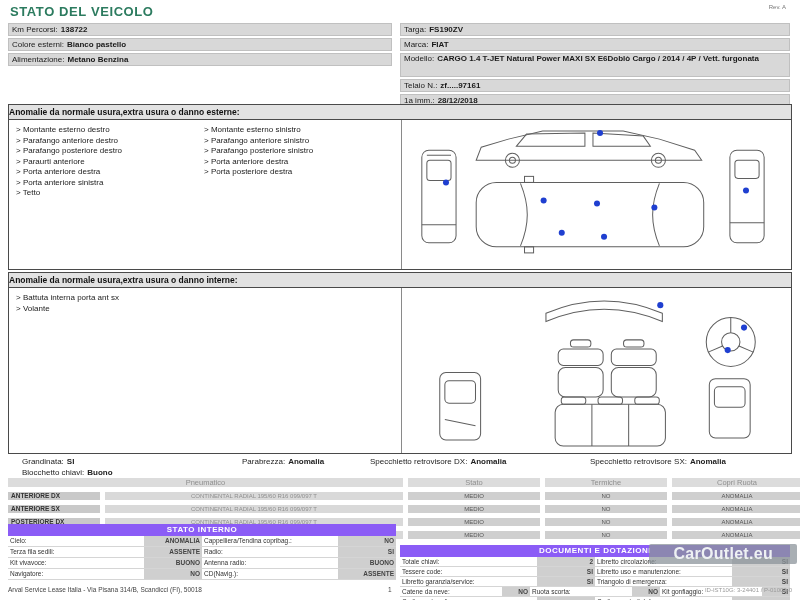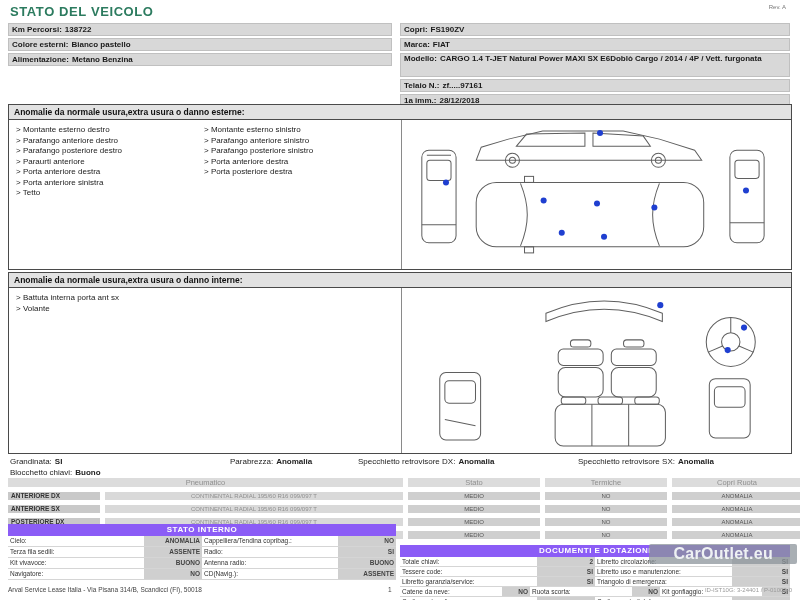--- a/index.html
+++ b/index.html
@@ -7,40 +7,40 @@
         font-family:"Liberation Sans",sans-serif;overflow:hidden;color:#1a1a1a;}
 
   .title{position:absolute;left:10px;top:4px;font-size:13px;font-weight:bold;
          letter-spacing:.6px;color:#2c7b5f;}
   .rev{position:absolute;right:14px;top:4px;font-size:6px;color:#777;}
 
   .info-left{position:absolute;left:8px;top:23px;width:384px;}
   .info-right{position:absolute;left:400px;top:23px;width:390px;}
   .info-row{background:#d8d8d8;border:1px solid #c0c0c0;margin-bottom:2px;
             font-size:8px;line-height:11px;height:11px;padding:0 3px;
-            white-space:nowrap;overflow:hidden;font-weight:bold;}
+            white-space:nowrap;overflow:hidden;}
   .info-row.tall{height:22px;line-height:10px;white-space:normal;}
   .info-row b{margin-left:3px;}
 
   .box{position:absolute;left:8px;width:782px;border:1px solid #4a4a4a;background:#fff;}
   #exterior-box{top:104px;height:164px;}
   #interior-box{top:272px;height:180px;}
   .box-header{height:14px;line-height:14px;background:#e2e2e2;border-bottom:1px solid #4a4a4a;
-              font-size:8.5px;font-weight:bold;padding-left:5px;color:#111;}
+              font-size:8.5px;font-weight:bold;color:#111;}
   .box-body{position:relative;height:calc(100% - 15px);}
   .list-area{position:absolute;left:0;top:0;bottom:0;width:393px;border-right:1px solid #8a8a8a;
              padding:5px 9px 0 7px;box-sizing:border-box;display:flex;}
   .list-col{width:190px;font-size:8px;line-height:10.5px;color:#222;}
   .list-col div{white-space:nowrap;overflow:hidden;}
   .diagram-area{position:absolute;left:394px;top:0;right:0;bottom:0;}
   .diagram-area svg{width:100%;height:100%;}
 
   .summary-line{position:absolute;left:0;width:800px;font-size:8px;color:#222;height:10px;}
   #summary1{top:457px;} #summary2{top:468px;}
-  .sum-pair{position:absolute;white-space:nowrap;}
+  .sum-pair{position:absolute;white-space:nowrap;margin-left:12px;}
   .sum-pair b{margin-left:3px;}
 
   .tires{position:absolute;left:8px;top:478px;width:782px;display:grid;
          grid-template-columns:92px 298px 132px 122px 130px;gap:5px;}
   .th{background:#dcdcdc;color:#8f8f8f;font-size:7.5px;text-align:center;height:9px;line-height:9px;}
   .th.span2{grid-column:1 / 3;}
   .pos{background:#c9c9c9;font-size:6.5px;font-weight:bold;color:#333;height:8px;line-height:8px;padding-left:3px;}
   .tire{background:#d9d9d9;color:#8f8f8f;font-size:6px;text-align:center;height:8px;line-height:8px;}
   .tval{background:#cfcfcf;color:#555;font-size:6px;text-align:center;height:8px;line-height:8px;}
 
@@ -80,21 +80,21 @@
     <div class="info-row">
       <span>Colore esterni:</span><b>Bianco pastello</b>
     </div>
     <div class="info-row">
       <span>Alimentazione:</span><b>Metano Benzina</b>
     </div>
   </div>
 
   <div class="info-right">
     <div class="info-row">
-      <span>Copri:</span><b>FS190ZV</b>
+      <span>Targa:</span><b>FS190ZV</b>
     </div>
     <div class="info-row">
       <span>Marca:</span><b>FIAT</b>
     </div>
     <div class="info-row tall">
       <span>Modello:</span><b>CARGO 1.4 T-JET Natural Power MAXI SX E6Doblò Cargo / 2014 / 4P / Vett. furgonata</b>
     </div>
     <div class="info-row">
       <span>Telaio N.:</span><b>zf.....97161</b>
     </div>

